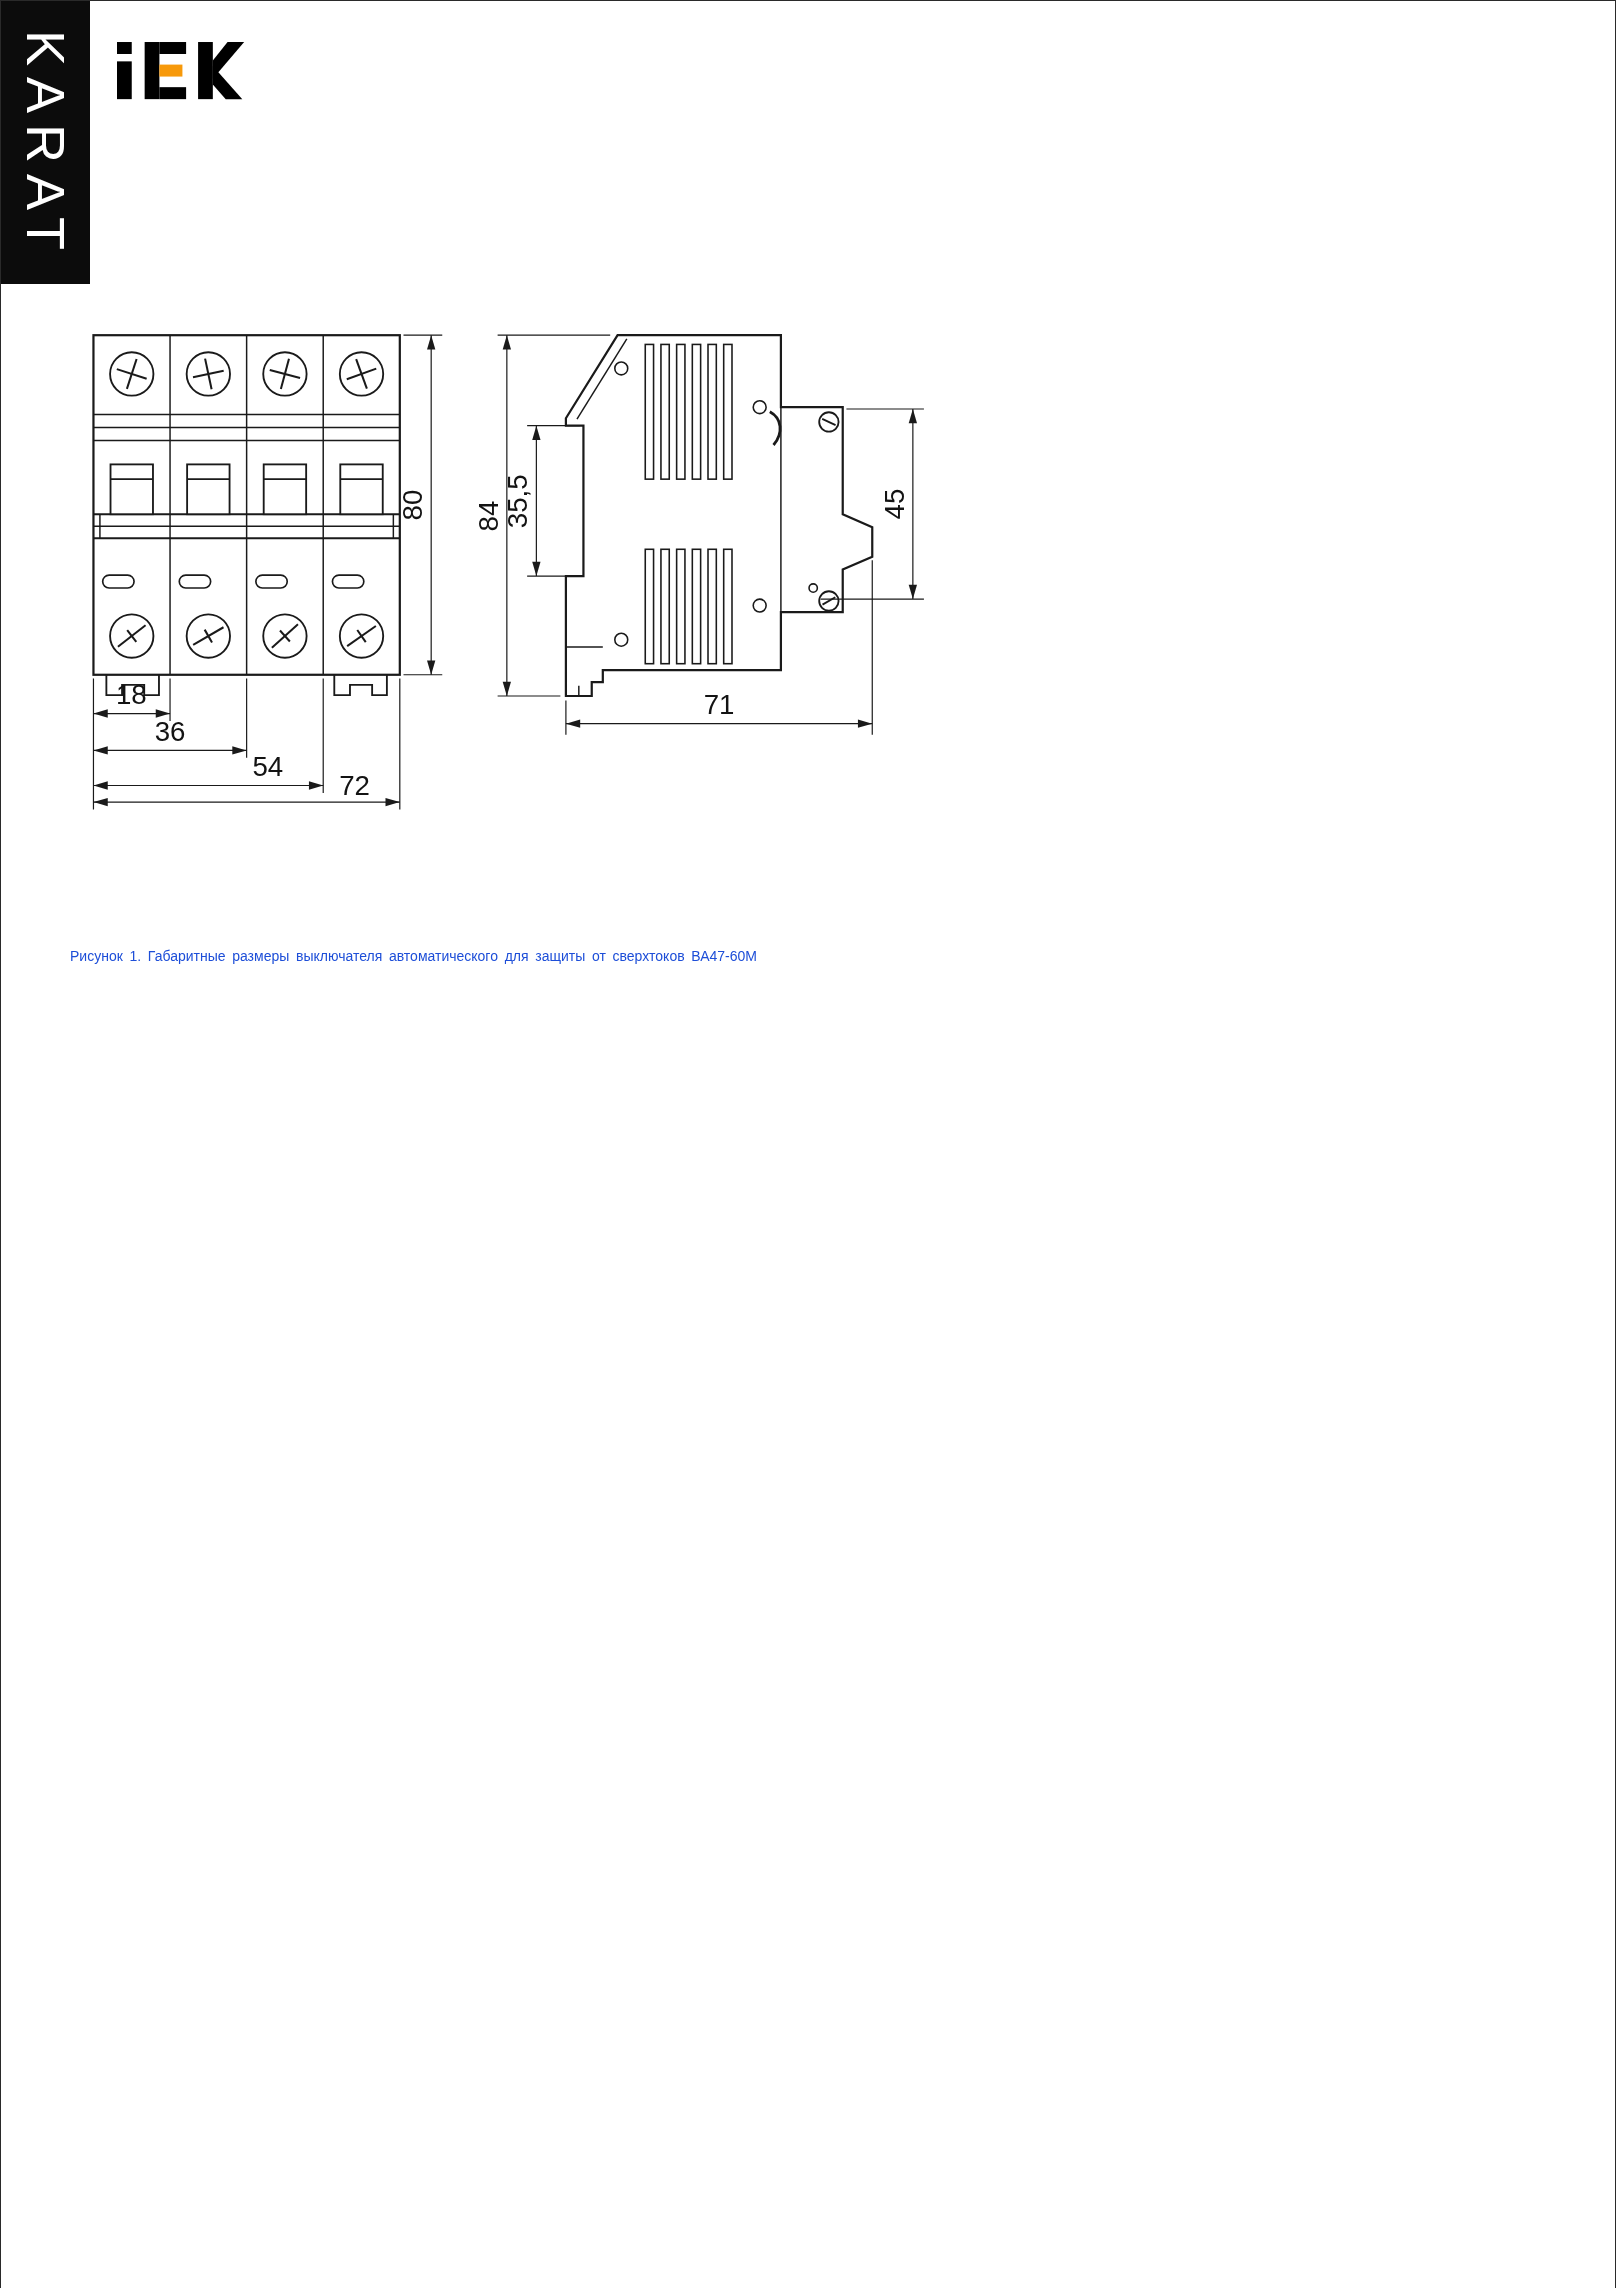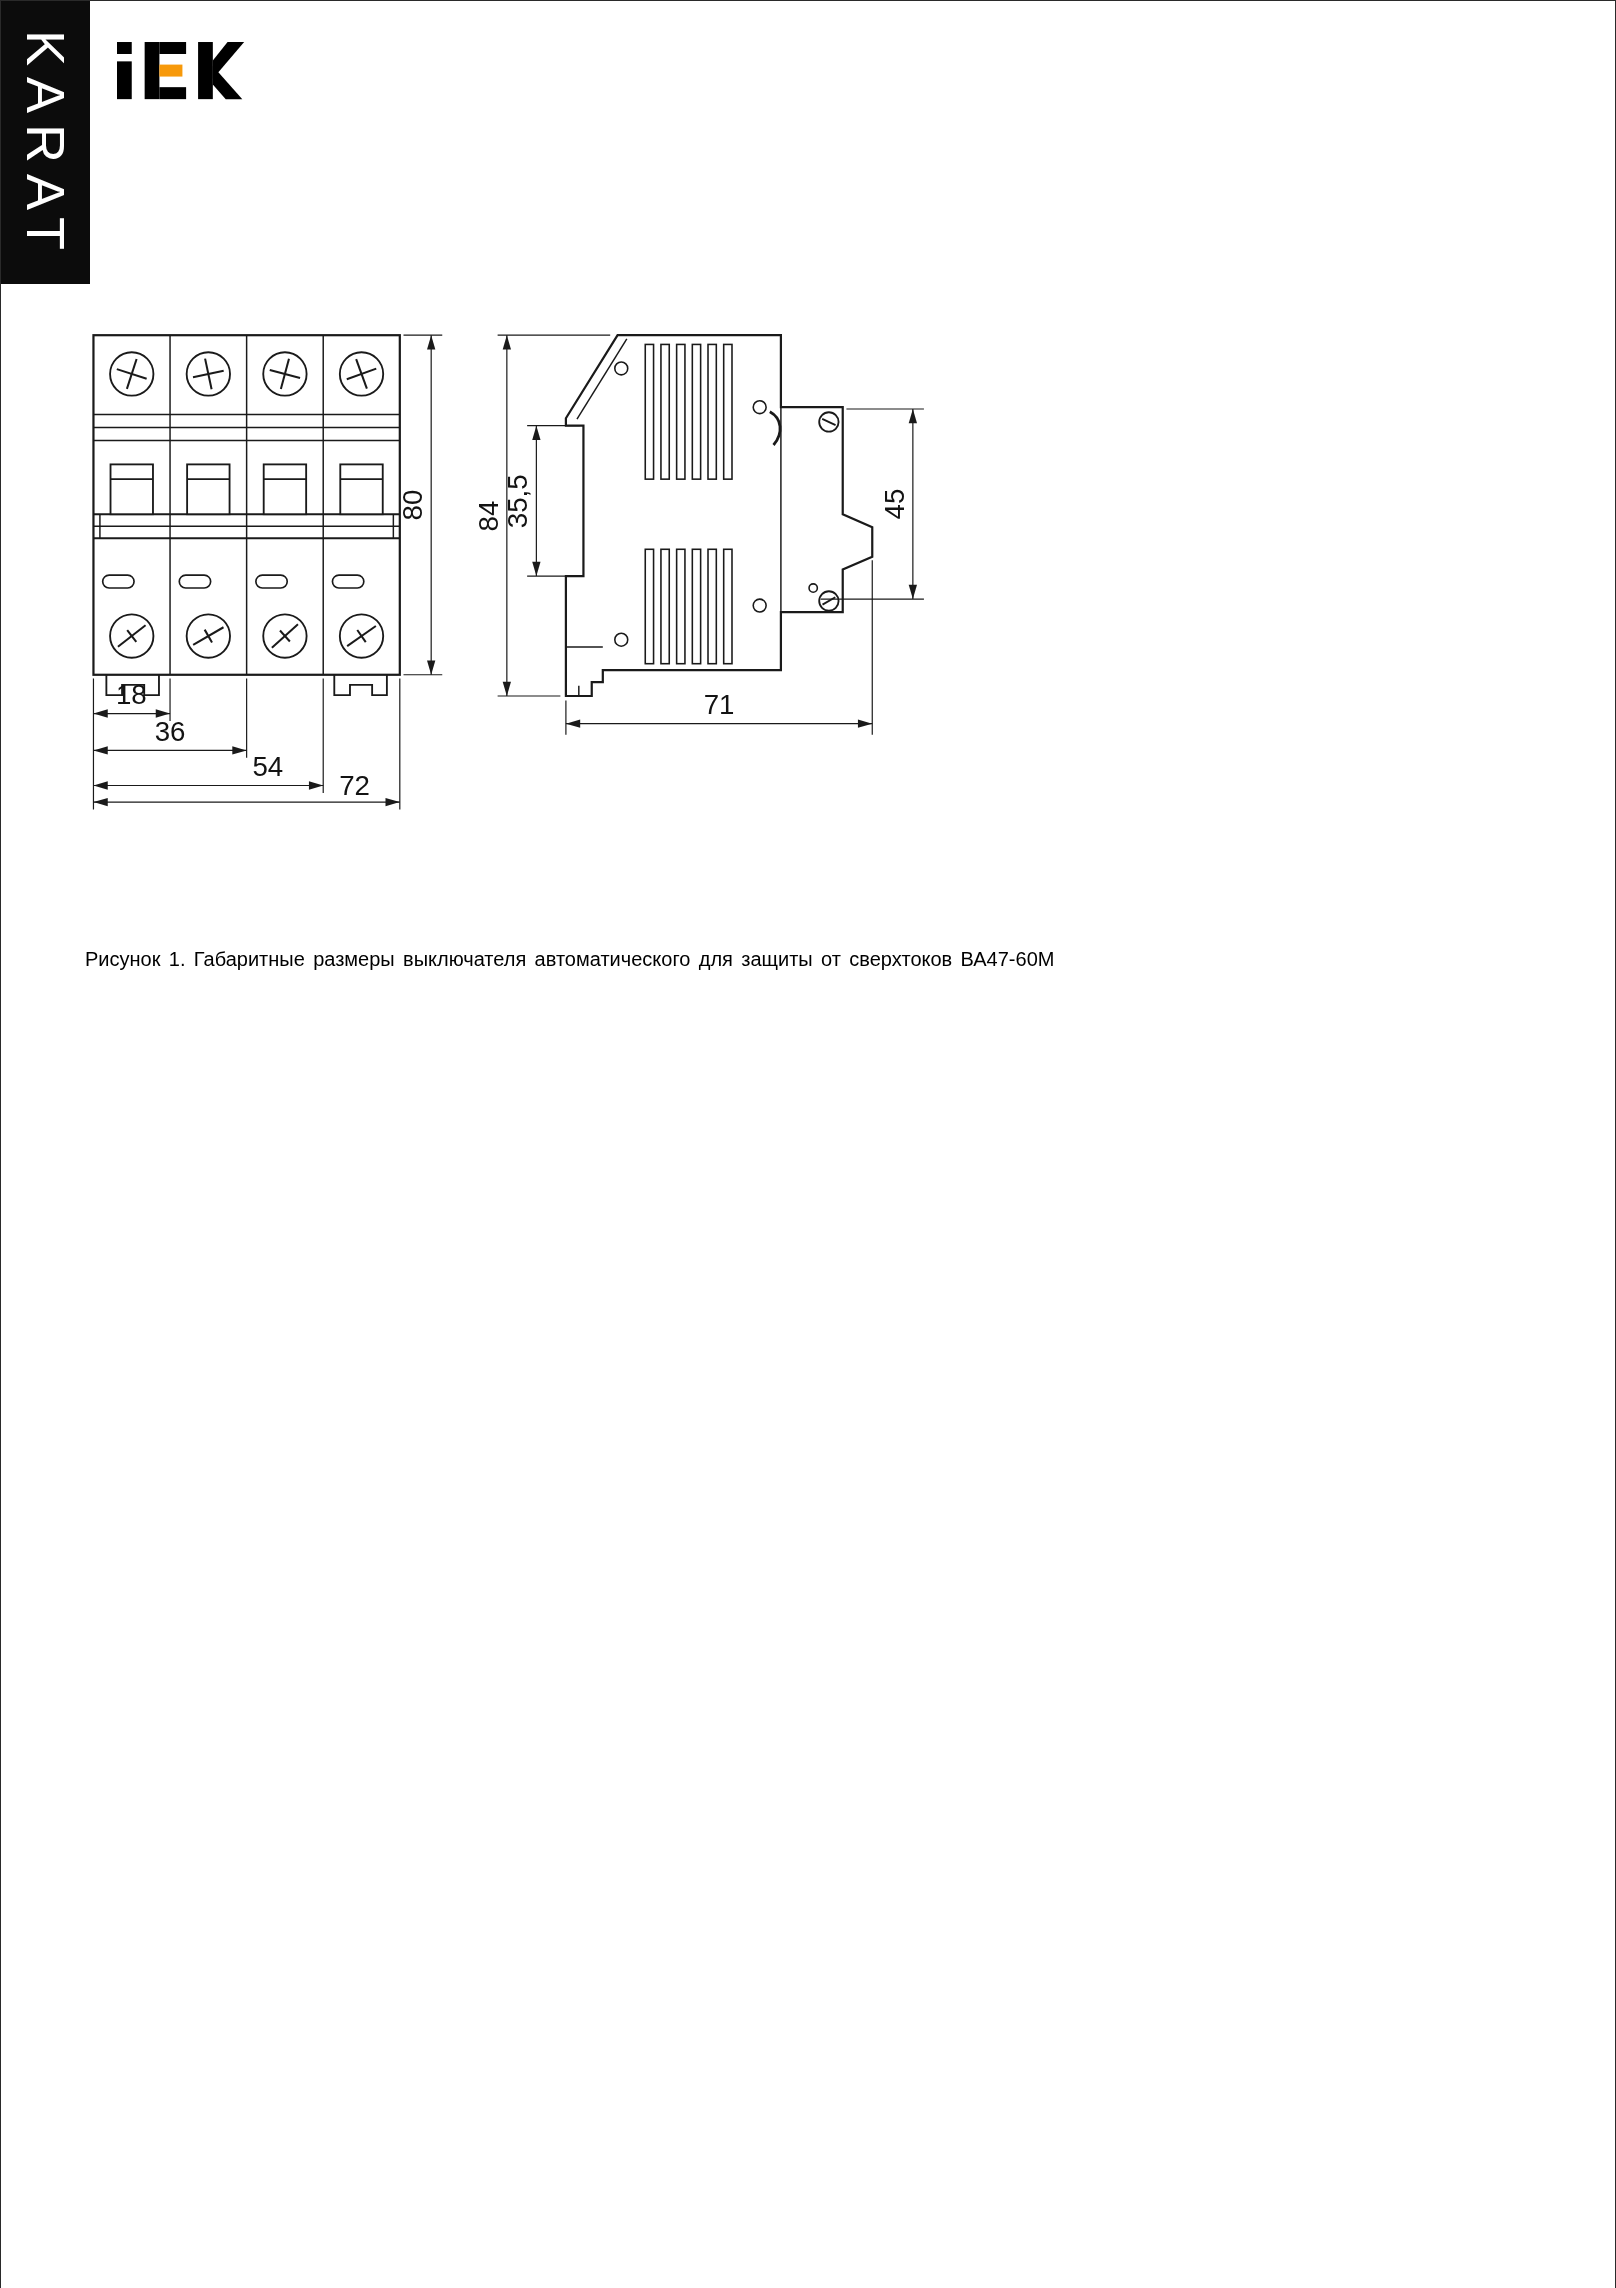--- a/index.html
+++ b/index.html
@@ -30,25 +30,25 @@
   .sr{position:absolute;width:0.9px;height:0.9px;overflow:hidden;clip:rect(0 0 0 0);white-space:nowrap;}
   .drawing{position:absolute;left:74px;top:323px;}
   .dim{
     font-family:"Liberation Sans",sans-serif;
     font-size:30px;
     fill:#131313;
     stroke:none;
   }
   .caption{
     position:absolute;
-    left:84px;top:947px;
+    left:69px;top:947px;
     margin:0;
     width:1015px;
-    font-size:20px;
-    color:#000000;
+    font-size:14px;
+    color:#1d4ed8;
     word-spacing:2.8px;
     white-space:nowrap;
   }
 </style>
 </head>
 <body>
 
 <div class="page">
 
   <div class="banner">

